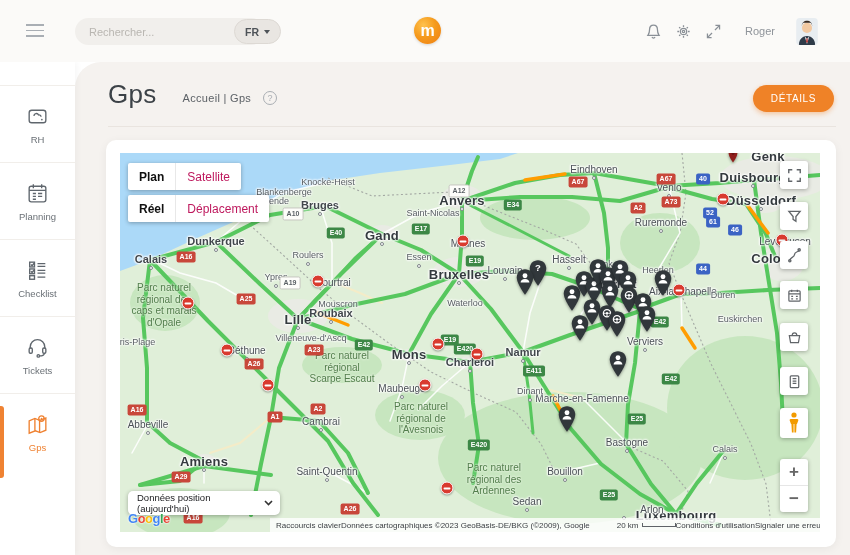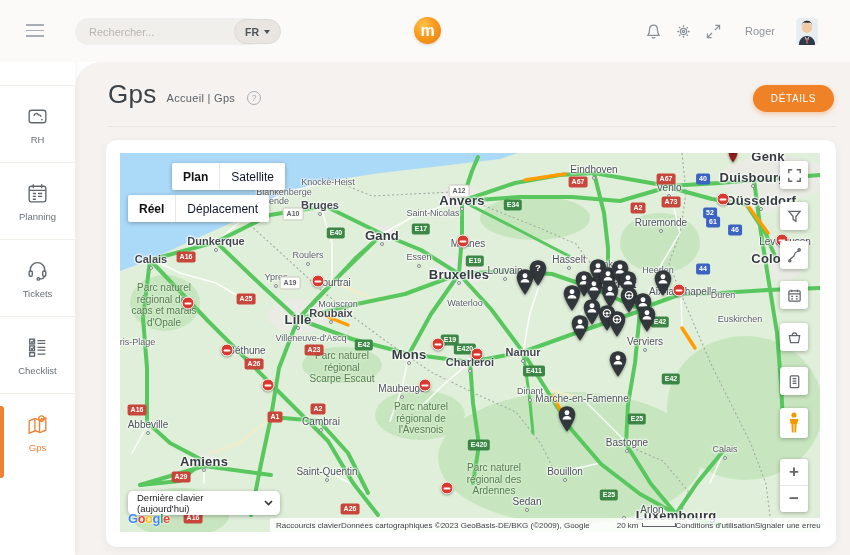--- a/index.html
+++ b/index.html
@@ -32,21 +32,21 @@
   .side-item svg { stroke:#5f666d; }
   .side-item.active svg { stroke:#ef8232; }
   .side-item.active .lbl { color:#ef8232; }
   .side-item.active::before { content:""; position:absolute; left:0; top:12px; bottom:-8px; width:4px; background:#ef8232; border-radius:0 3px 3px 0; }
 
   
   main { position:absolute; left:75px; top:62px; right:0; bottom:0; background:#fff; z-index:10; }
   .content { width:100%; height:100%; background:#f5f2ef; border-top-left-radius:26px; position:relative; }
   .page-head { position:absolute; left:33px; right:14px; top:0; height:65px; border-bottom:1px solid #e9e4df; display:flex; align-items:center; }
   .title { font-size:26px; color:#3c4247; font-weight:400; letter-spacing:.3px; }
-  .crumb { font-size:11px; color:#5c6166; margin-left:10px; margin-top:8px; letter-spacing:.3px; }
+  .crumb { font-size:11px; color:#5c6166; margin-left:26px; margin-top:8px; letter-spacing:.3px; }
   .help { width:14px; height:14px; border:1px solid #a9aeb3; border-radius:50%; color:#a9aeb3; font-size:9px; display:flex; align-items:center; justify-content:center; margin-left:12px; margin-top:8px; cursor:pointer; }
   .details-btn { position:absolute; right:16px; top:23px; background:#ef8227; color:#fff; border:none; font-family:inherit; font-size:10px; letter-spacing:.6px; padding:8px 18px; border-radius:14px; cursor:pointer; box-shadow:0 2px 5px rgba(239,130,39,.4); }
 
   .card { position:absolute; left:31px; top:78px; width:730px; height:407px; background:#fff; border-radius:10px; box-shadow:0 2px 10px rgba(0,0,0,.06); }
   .map { position:absolute; left:14px; top:13px; width:700px; height:379px; background:#e0efd9; overflow:hidden; cursor:grab; }
   .map svg.base { position:absolute; left:0; top:0; }
 
   
   .lab { position:absolute; transform:translate(-50%,-50%); white-space:nowrap; z-index:3;
          text-shadow:0 1px 2px #fff, 0 -1px 2px #fff, 1px 0 2px #fff, -1px 0 2px #fff; }
@@ -59,21 +59,21 @@
   .citydot { position:absolute; width:4px; height:4px; border:1.5px solid #7e8489; background:#fff; border-radius:50%; transform:translate(-50%,-50%); z-index:2; }
   .badge { position:absolute; transform:translate(-50%,-50%); z-index:3; font-size:7px; font-weight:bold; color:#fff; padding:1px 3px; border-radius:2px; line-height:1.3; }
   .b-red { background:#c8473a; } .b-green { background:#3c8746; } .b-blue { background:#3b63c4; }
   .b-white { background:#fdfdfa; color:#5b6166; border:1px solid #c6c6c0; }
   .pin { position:absolute; transform:translate(-50%,-92%); z-index:5; filter:drop-shadow(0 1px 1.5px rgba(0,0,0,.4)); }
   .closure { position:absolute; width:13px; height:13px; transform:translate(-50%,-50%); z-index:4; background:#d93a2f; border:1.5px solid #fff; border-radius:50%; box-shadow:0 1px 2px rgba(0,0,0,.35); }
   .closure i { position:absolute; left:2px; right:2px; top:50%; height:2px; margin-top:-1px; background:#fff; border-radius:1px; display:block; }
 
   
   .mt-box { position:absolute; z-index:8; background:#fff; border-radius:2px; box-shadow:0 1px 4px rgba(0,0,0,.3); display:flex; height:27px; }
-  .mt-seg { display:flex; align-items:center; padding:0 11px; font-size:12px; color:#0f172a; cursor:pointer; }
+  .mt-seg { display:flex; align-items:center; padding:0 11px; font-size:12px; color:#be185d; cursor:pointer; }
   .mt-seg.on { font-weight:bold; color:#111; }
   .mt-seg + .mt-seg { border-left:1px solid #e8e8e8; }
   .ctl { position:absolute; right:12px; width:28px; height:28px; background:#fff; border-radius:3px; box-shadow:0 1px 4px rgba(0,0,0,.3); z-index:8; display:flex; align-items:center; justify-content:center; cursor:pointer; }
   .zoombox { position:absolute; right:12px; top:306px; width:28px; height:53px; background:#fff; border-radius:3px; box-shadow:0 1px 4px rgba(0,0,0,.3); z-index:8; display:flex; flex-direction:column; }
   .zoombox div { flex:1; display:flex; align-items:center; justify-content:center; font-size:17px; color:#666; cursor:pointer; font-weight:bold; }
   .zoombox div:first-child { border-bottom:1px solid #e6e6e6; }
   .pos-filter { position:absolute; left:8px; top:338px; width:152px; height:24px; background:#fff; border-radius:5px; box-shadow:0 1px 4px rgba(0,0,0,.3); z-index:8; display:flex; align-items:center; padding:0 7px 0 9px; gap:6px; cursor:pointer; }
   .pos-filter span { flex:1; font-size:9.5px; color:#202124; }
   .glogo { position:absolute; left:8px; top:358px; z-index:8; font-size:13px; font-weight:bold; letter-spacing:-.5px; text-shadow:0 0 2px #fff,0 0 2px #fff; }
   .attrib { position:absolute; left:150px; right:0; bottom:0; height:14px; background:rgba(255,255,255,.8); z-index:7; display:flex; align-items:center; justify-content:space-between; padding:0 6px; font-size:8px; color:#3a3e42; white-space:nowrap; }
@@ -151,38 +151,38 @@
     <div class="side-item">
       <svg width="25" height="25" viewBox="0 0 24 24" fill="none" stroke-width="1.3">
         <rect x="4" y="5" width="16" height="15" rx="2"></rect>
         <path d="M8 3v4M16 3v4M4 9h16"></path>
         <path d="M7.5 12h3M12.5 12h4M7.5 14.8h3M12.5 14.8h4M7.5 17.5h3"></path>
       </svg>
       <span class="lbl">Planning</span>
     </div>
     <div class="side-item">
       <svg width="25" height="25" viewBox="0 0 24 24" fill="none" stroke-width="1.3">
-        <path d="M5 13v-1.5a7 7 0 0 1 14 0V13"></path>
-        <rect x="4" y="12.5" width="3" height="5" rx="1.2"></rect>
-        <rect x="17" y="12.5" width="3" height="5" rx="1.2"></rect>
-        <path d="M18.5 17.5c0 2-2.5 2.6-4.5 2.6"></path>
-        <circle cx="12.8" cy="20.1" r="1.2"></circle>
-      </svg>
-      <span class="lbl">Tickets</span>
-    </div>
-    <div class="side-item">
-      <svg width="25" height="25" viewBox="0 0 24 24" fill="none" stroke-width="1.3">
         <rect x="4.5" y="4" width="4.6" height="4.6"></rect>
           <path d="M5.6 6.2l1.2 1.2 2-2.4"></path>
         <rect x="4.5" y="10.5" width="4.6" height="4.6"></rect>
           <path d="M5.6 12.7l1.2 1.2 2-2.4"></path>
         <rect x="4.5" y="17" width="4.6" height="3.4"></rect>
         <path d="M12 5.4h7.5M12 8h7.5M12 11.9h7.5M12 14.5h7.5M12 18.4h7.5"></path>
       </svg>
       <span class="lbl">Checklist</span>
+    </div>
+    <div class="side-item">
+      <svg width="25" height="25" viewBox="0 0 24 24" fill="none" stroke-width="1.3">
+        <path d="M5 13v-1.5a7 7 0 0 1 14 0V13"></path>
+        <rect x="4" y="12.5" width="3" height="5" rx="1.2"></rect>
+        <rect x="17" y="12.5" width="3" height="5" rx="1.2"></rect>
+        <path d="M18.5 17.5c0 2-2.5 2.6-4.5 2.6"></path>
+        <circle cx="12.8" cy="20.1" r="1.2"></circle>
+      </svg>
+      <span class="lbl">Tickets</span>
     </div>
     <div class="side-item active">
       <svg width="25" height="25" viewBox="0 0 24 24" fill="none" stroke-width="1.3">
         <path d="M4 8.5 9.5 6.2 14 8 20 5.8V17.5L14.5 19.7 10 18 4 20.3Z"></path>
         <path d="M9.5 6.2V18M14 8v11.7"></path>
         <circle cx="15.8" cy="6.3" r="2.6"></circle>
         <circle cx="15.8" cy="6.3" r="0.8" fill="#ef8232" stroke="none"></circle>
       </svg>
       <span class="lbl">Gps</span>
     </div>
@@ -584,21 +584,21 @@
                   <path d="M12 .8C6 .8 1.6 5.3 1.6 11.2 1.6 19 12 33 12 33s10.4-14 10.4-21.8C22.4 5.3 18 .8 12 .8z" fill="#31373b"></path>
                   <circle cx="12" cy="9.2" r="3.1" fill="#fff"></circle>
                   <path d="M12 13.2c-3.4 0-5.6 2-5.6 4.6h11.2c0-2.6-2.2-4.6-5.6-4.6z" fill="#fff"></path>
                 </svg></span>
               <span class="pin" style="left: 613px; top: 13px;"><svg viewBox="0 0 24 34" width="10" height="15">
                   <path d="M12 .8C6 .8 1.6 5.3 1.6 11.2 1.6 19 12 33 12 33s10.4-14 10.4-21.8C22.4 5.3 18 .8 12 .8z" fill="#8f1f1c"></path>
                   <circle cx="12" cy="11" r="3.5" fill="#6b1513"></circle>
                 </svg></span>
             </div>
 
-          <div class="mt-box" style="left:8px;top:10px;margin-left:44px;">
+          <div class="mt-box" style="left:8px;top:10px;">
             <div class="mt-seg on">Plan</div>
             <div class="mt-seg">Satellite</div>
           </div>
           <div class="mt-box" style="left:8px;top:42px;">
             <div class="mt-seg on">Réel</div>
             <div class="mt-seg">Déplacement</div>
           </div>
 
           <div class="ctl" style="top:8px">
             <svg width="15" height="15" viewBox="0 0 17 17" fill="none" stroke="#616569" stroke-width="1.6">
@@ -641,21 +641,21 @@
                 <path d="M3.8 7h6.4c1 0 1.4 1 1 1.8L10 12H4L2.8 8.8C2.4 8 2.8 7 3.8 7z"></path>
                 <path d="M4.4 12h2.2v8.5H4.9zM7.4 12h2.2l-.5 8.5H7.4z"></path>
               </svg>
           </div>
           <div class="zoombox">
             <div>+</div>
             <div>−</div>
           </div>
 
           <div class="pos-filter">
-            <span>Dernière clavier (aujourd'hui)</span>
+            <span>Données position (aujourd'hui)</span>
             <svg width="9" height="6" viewBox="0 0 9 6" fill="none" stroke="#333" stroke-width="1.6">
                 <path d="M1 1l3.5 3.5L8 1"></path>
               </svg>
           </div>
 
           <div class="glogo"><span style="color: rgb(66, 133, 244);">G</span><span style="color: rgb(234, 67, 53);">o</span><span style="color: rgb(251, 188, 5);">o</span><span style="color: rgb(66, 133, 244);">g</span><span style="color: rgb(52, 168, 83);">l</span><span style="color: rgb(234, 67, 53);">e</span></div>
           <div class="attrib">
             <span class="a-link">Raccourcis clavier</span>
             <span>Données cartographiques ©2023 GeoBasis-DE/BKG (©2009), Google</span>
             <span style="display:flex;align-items:center;padding-left:27px;">

